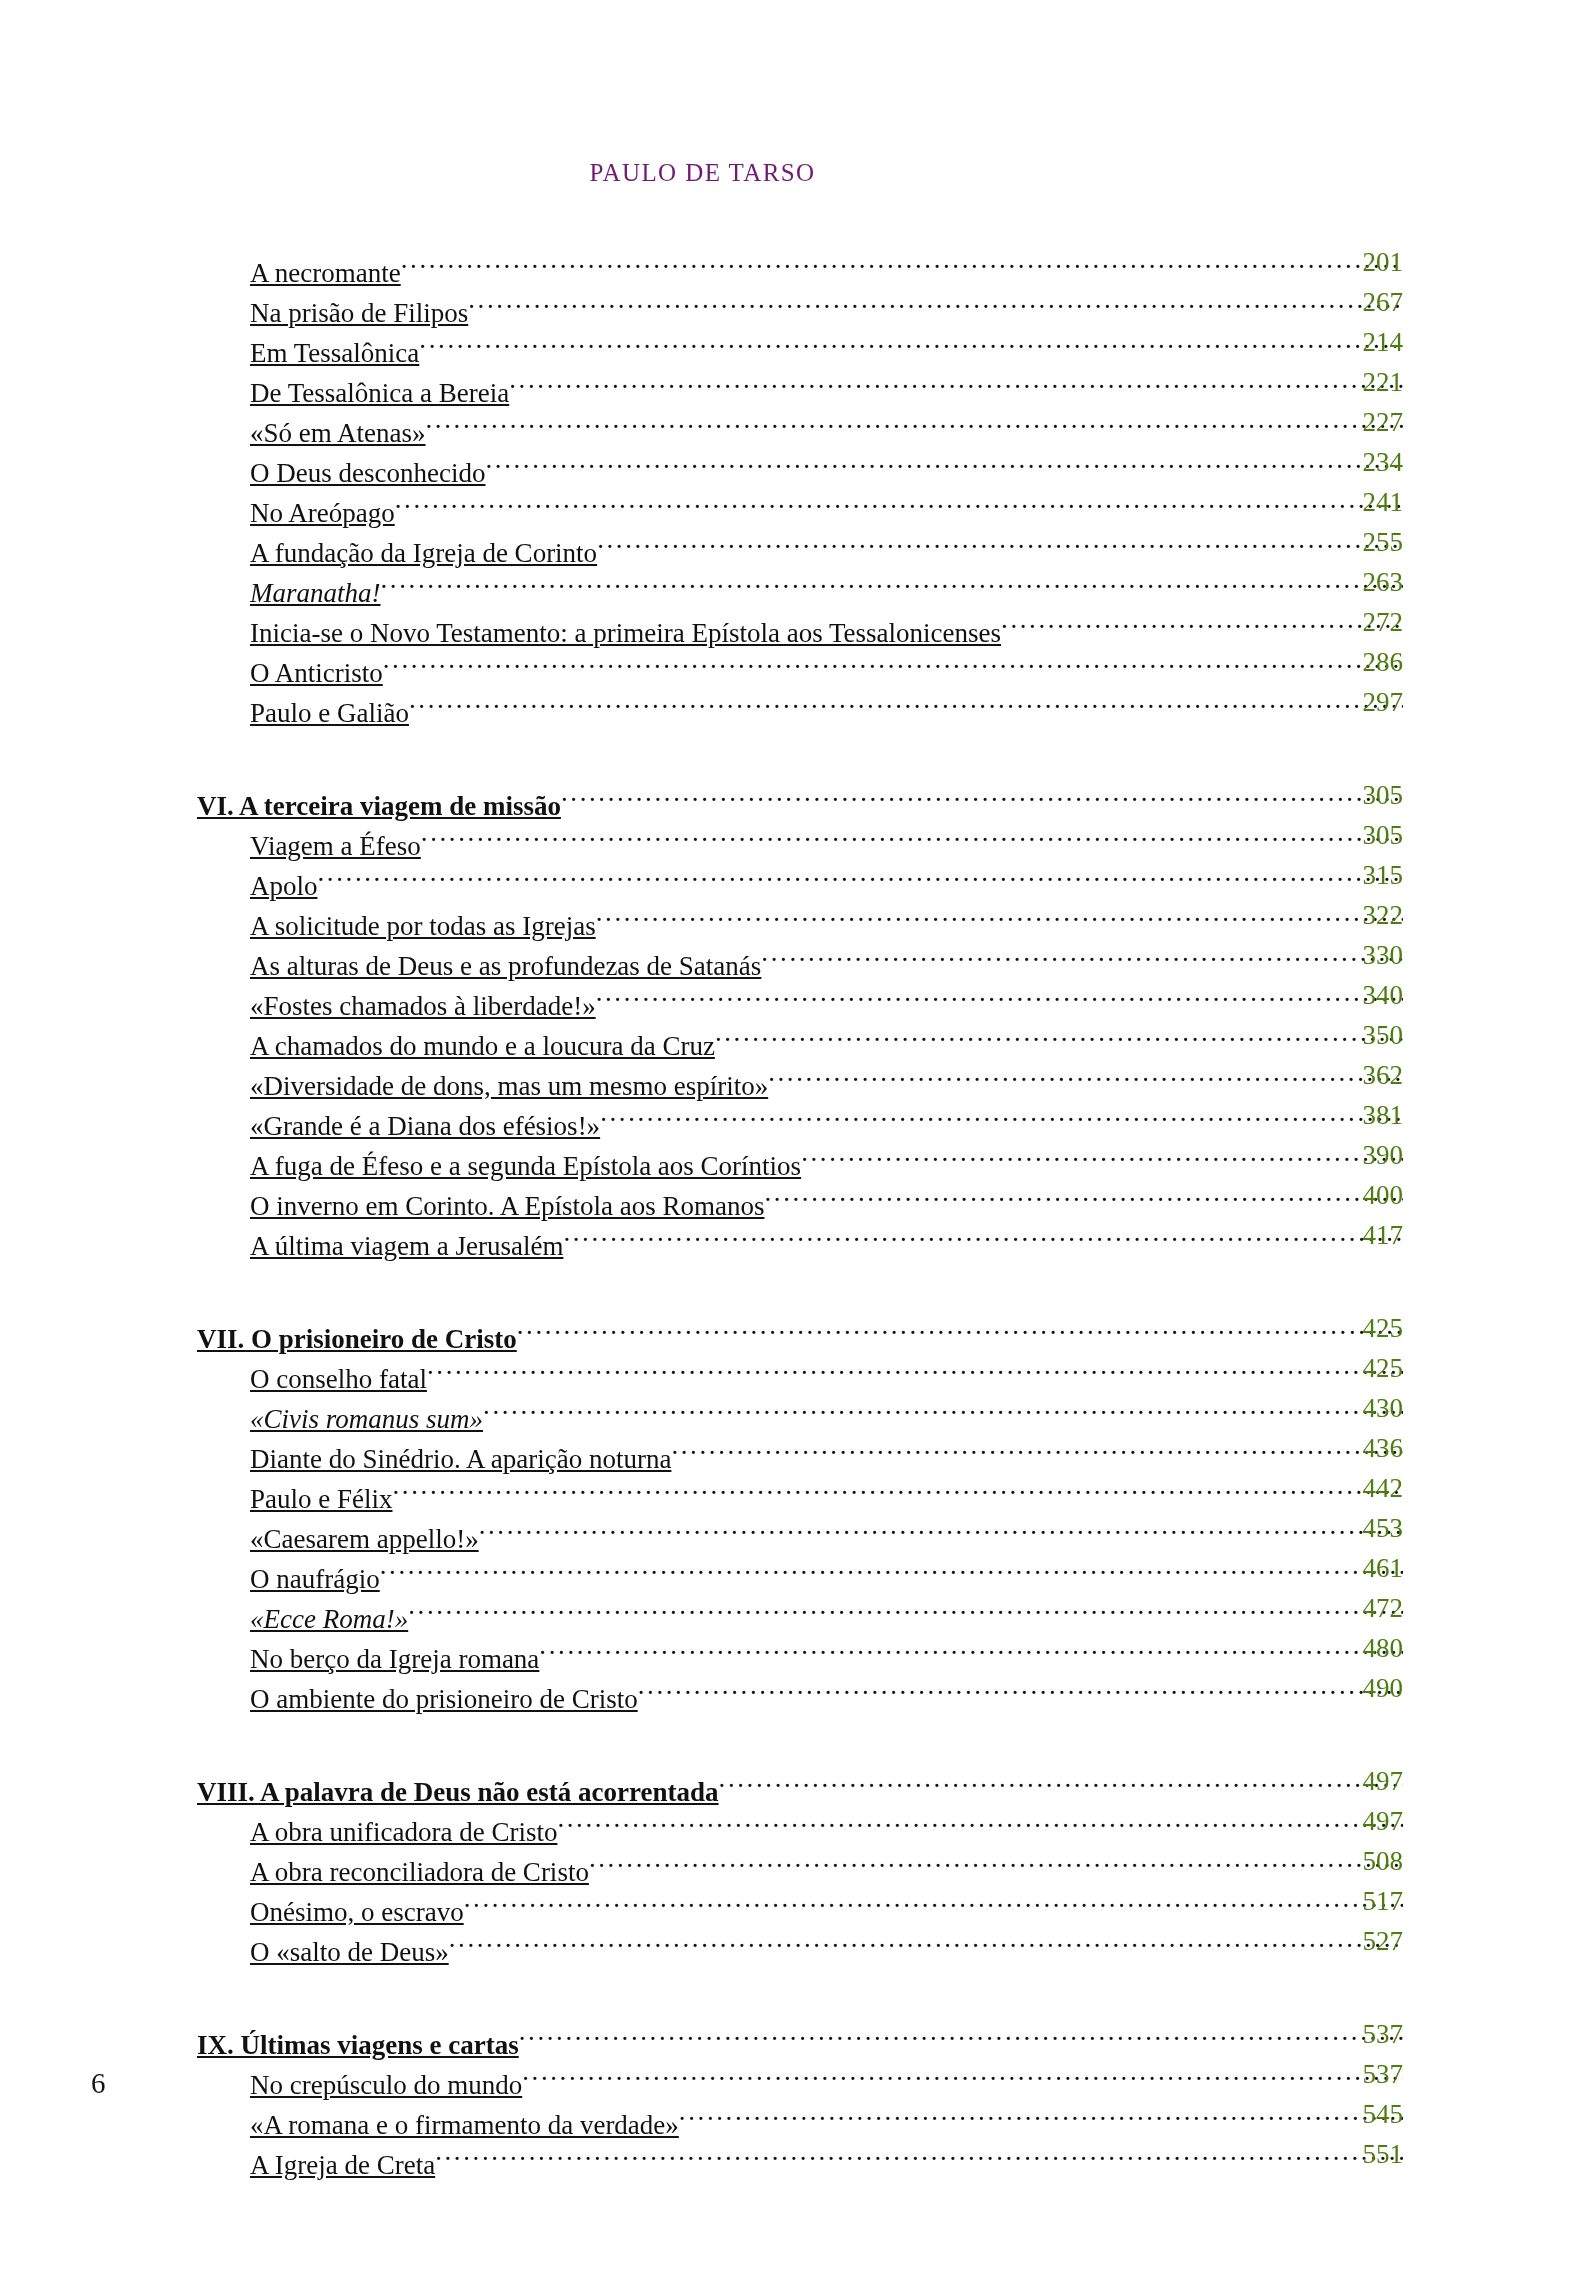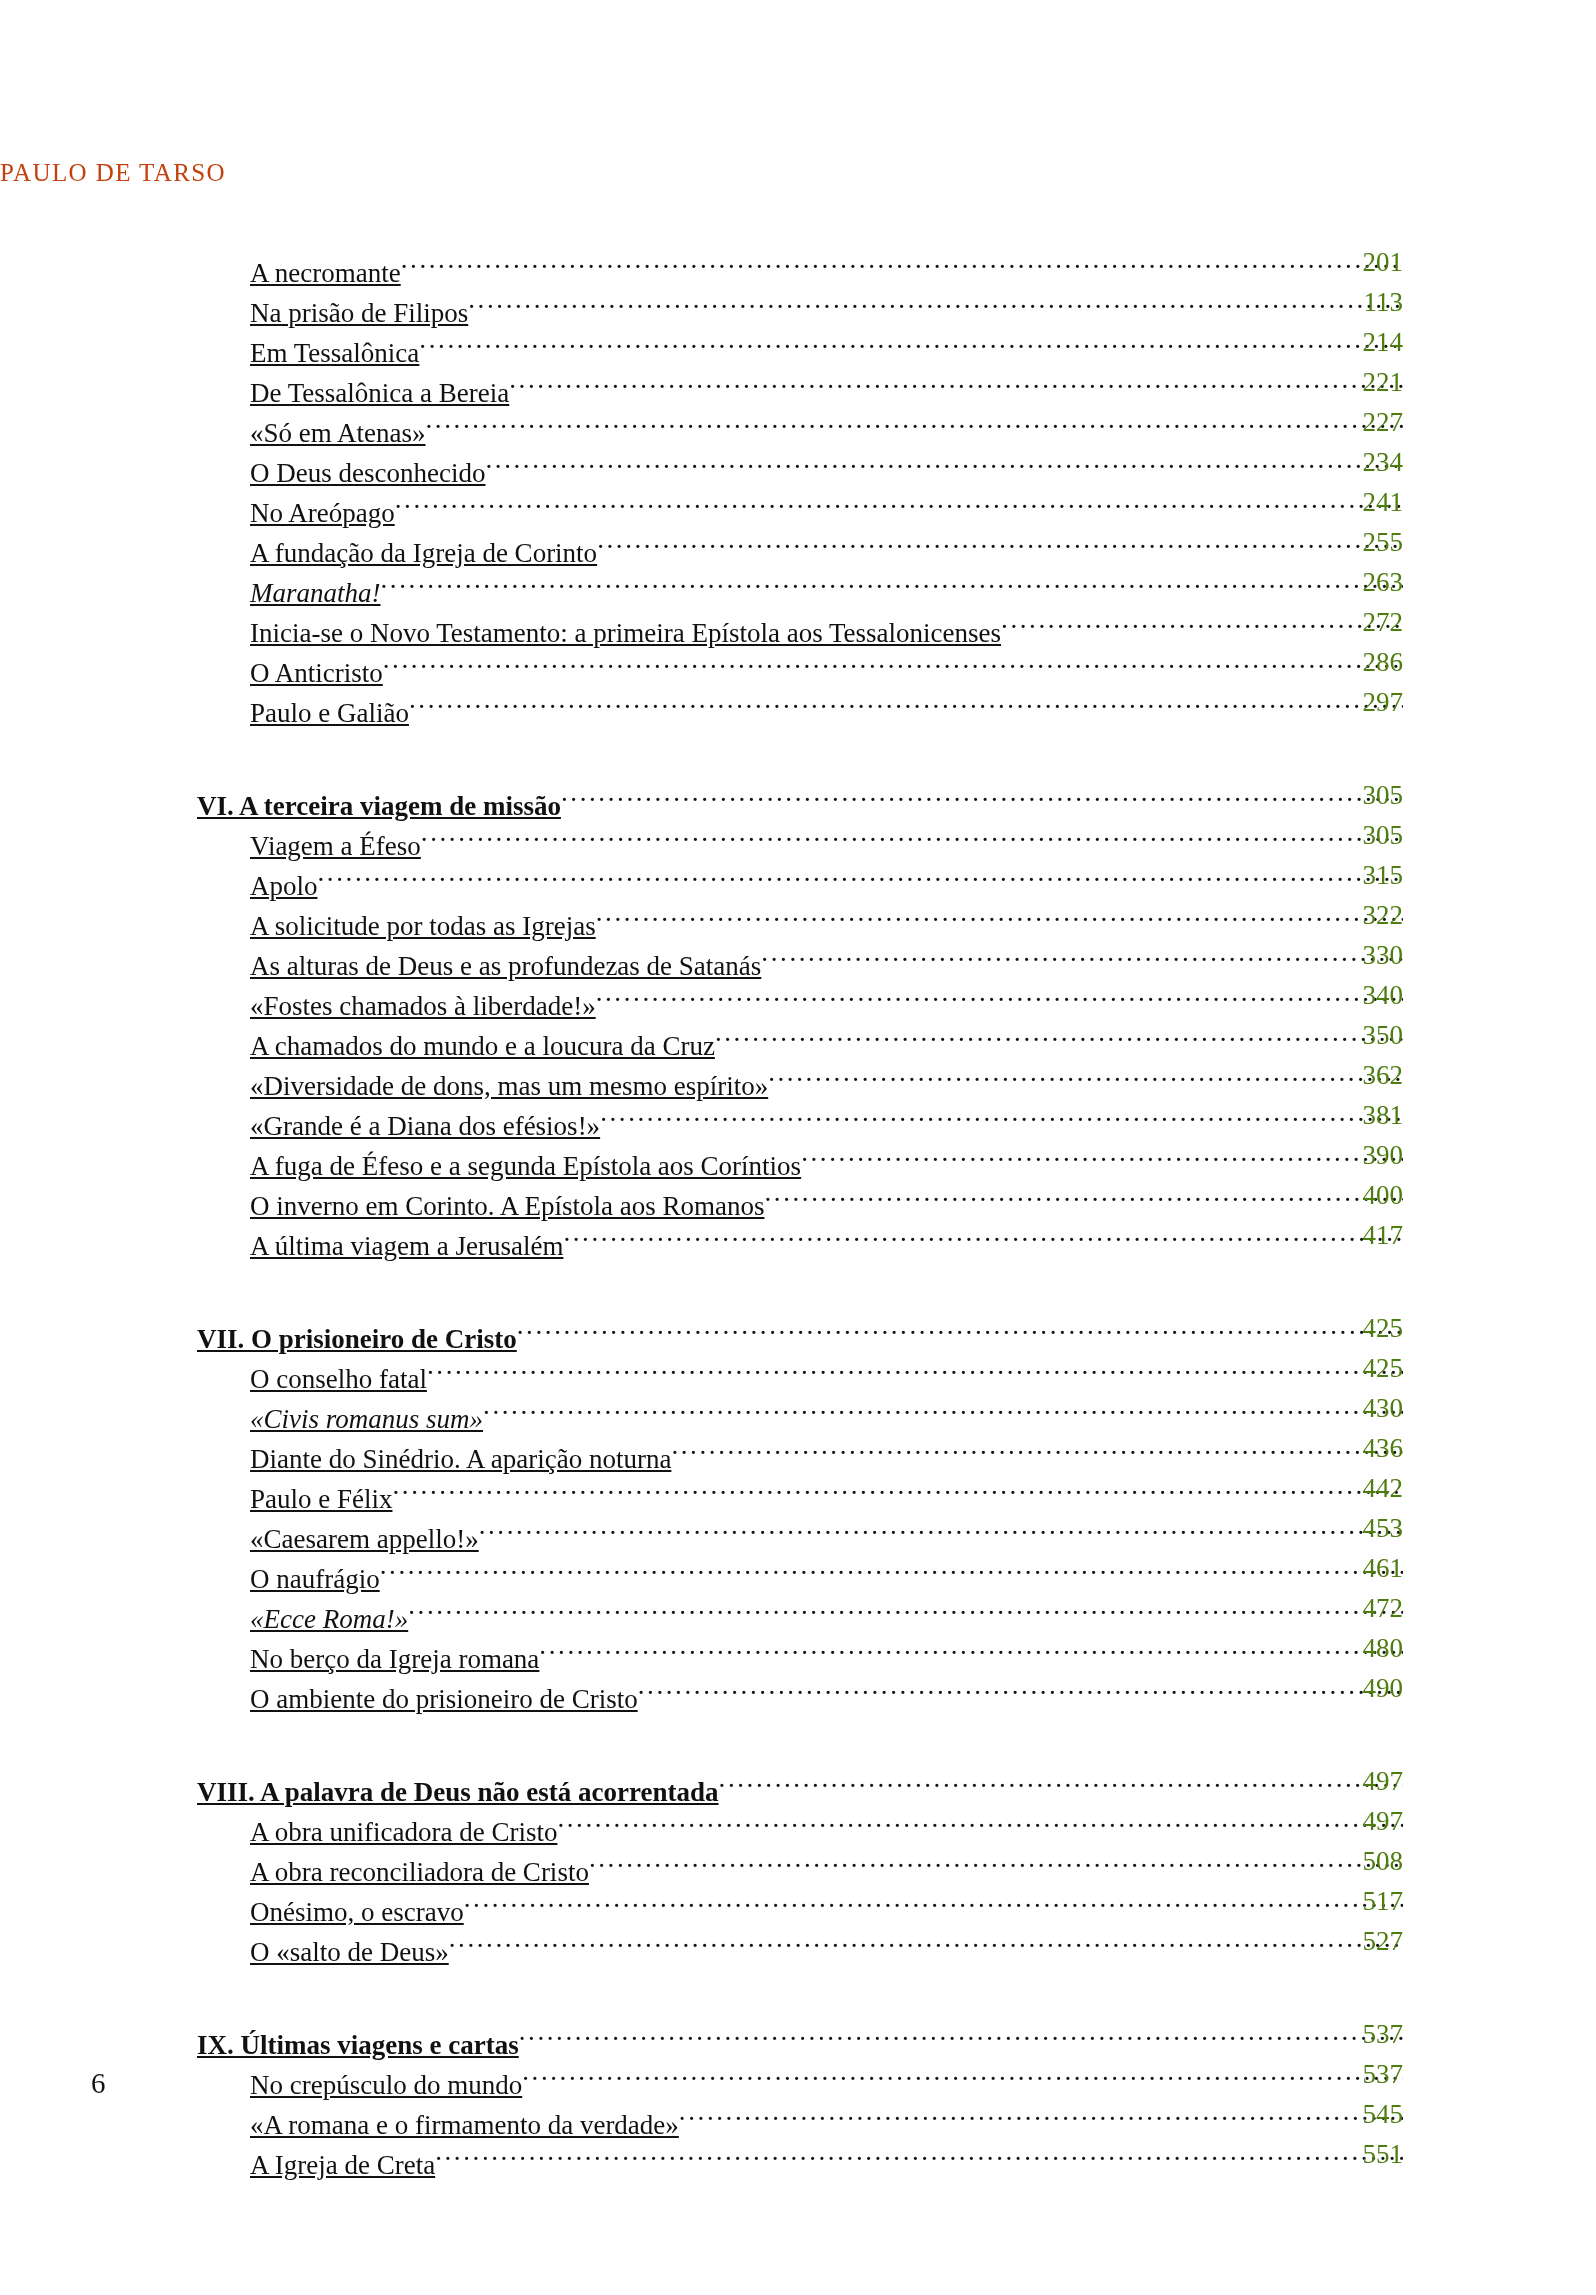--- a/index.html
+++ b/index.html
@@ -20,24 +20,24 @@
     position: absolute;
     inset: 0;
   }
 
   
   .running-head {
     position: absolute;
     top: 159px;
     left: 0;
     width: 1405px;
-    text-align: left;
+    text-align: center;
     font-size: 25px;
     letter-spacing: 1.4px;
-    color: #c2410c;
+    color: #701a75;
   }
 
   
   .folio {
     position: absolute;
     left: 91px;
     top: 2067px;
     font-size: 29px;
     color: #141414;
   }
@@ -124,21 +124,21 @@
 
   <div class="toc" id="toc-list">
       <div class="toc-row">
         <span class="toc-title">A necromante</span>
         <span class="leader"></span>
         <span class="toc-page">201</span>
       </div>
       <div class="toc-row">
         <span class="toc-title">Na prisão de Filipos</span>
         <span class="leader gap-before-leader"></span>
-        <span class="toc-page">113</span>
+        <span class="toc-page">267</span>
       </div>
       <div class="toc-row">
         <span class="toc-title">Em Tessalônica</span>
         <span class="leader"></span>
         <span class="toc-page">214</span>
       </div>
       <div class="toc-row">
         <span class="toc-title">De Tessalônica a Bereia</span>
         <span class="leader gap-before-leader"></span>
         <span class="toc-page">221</span>

